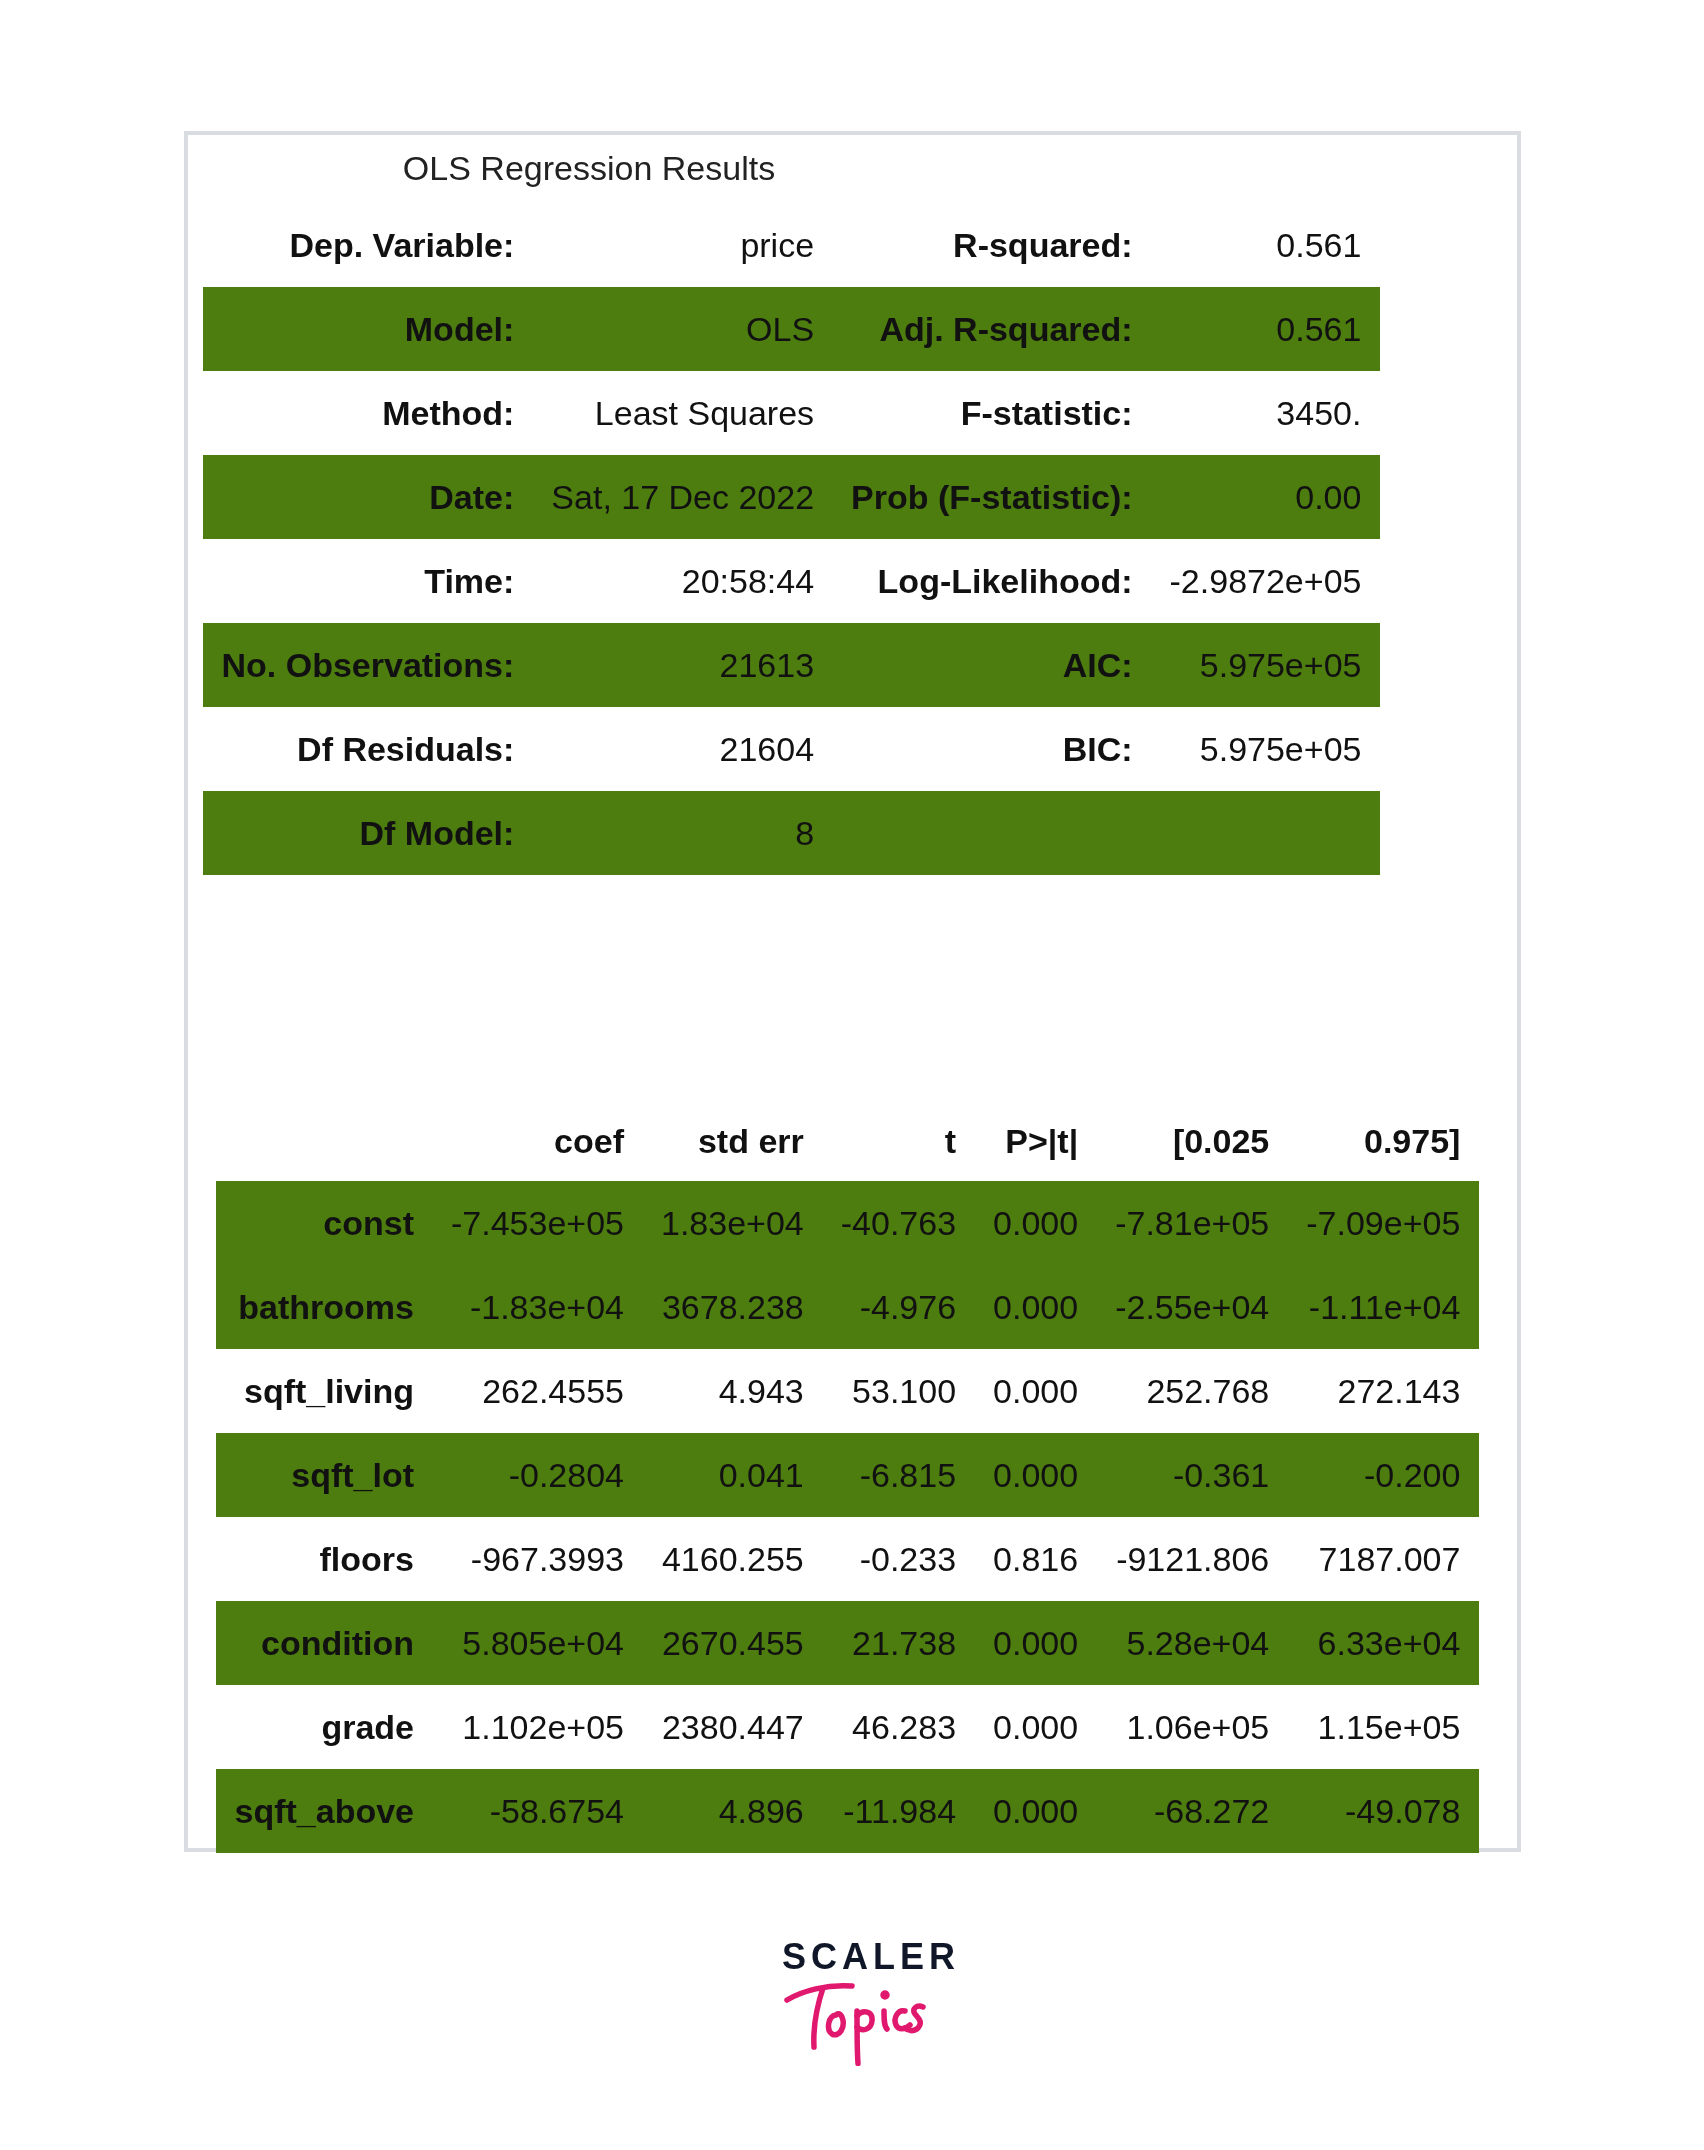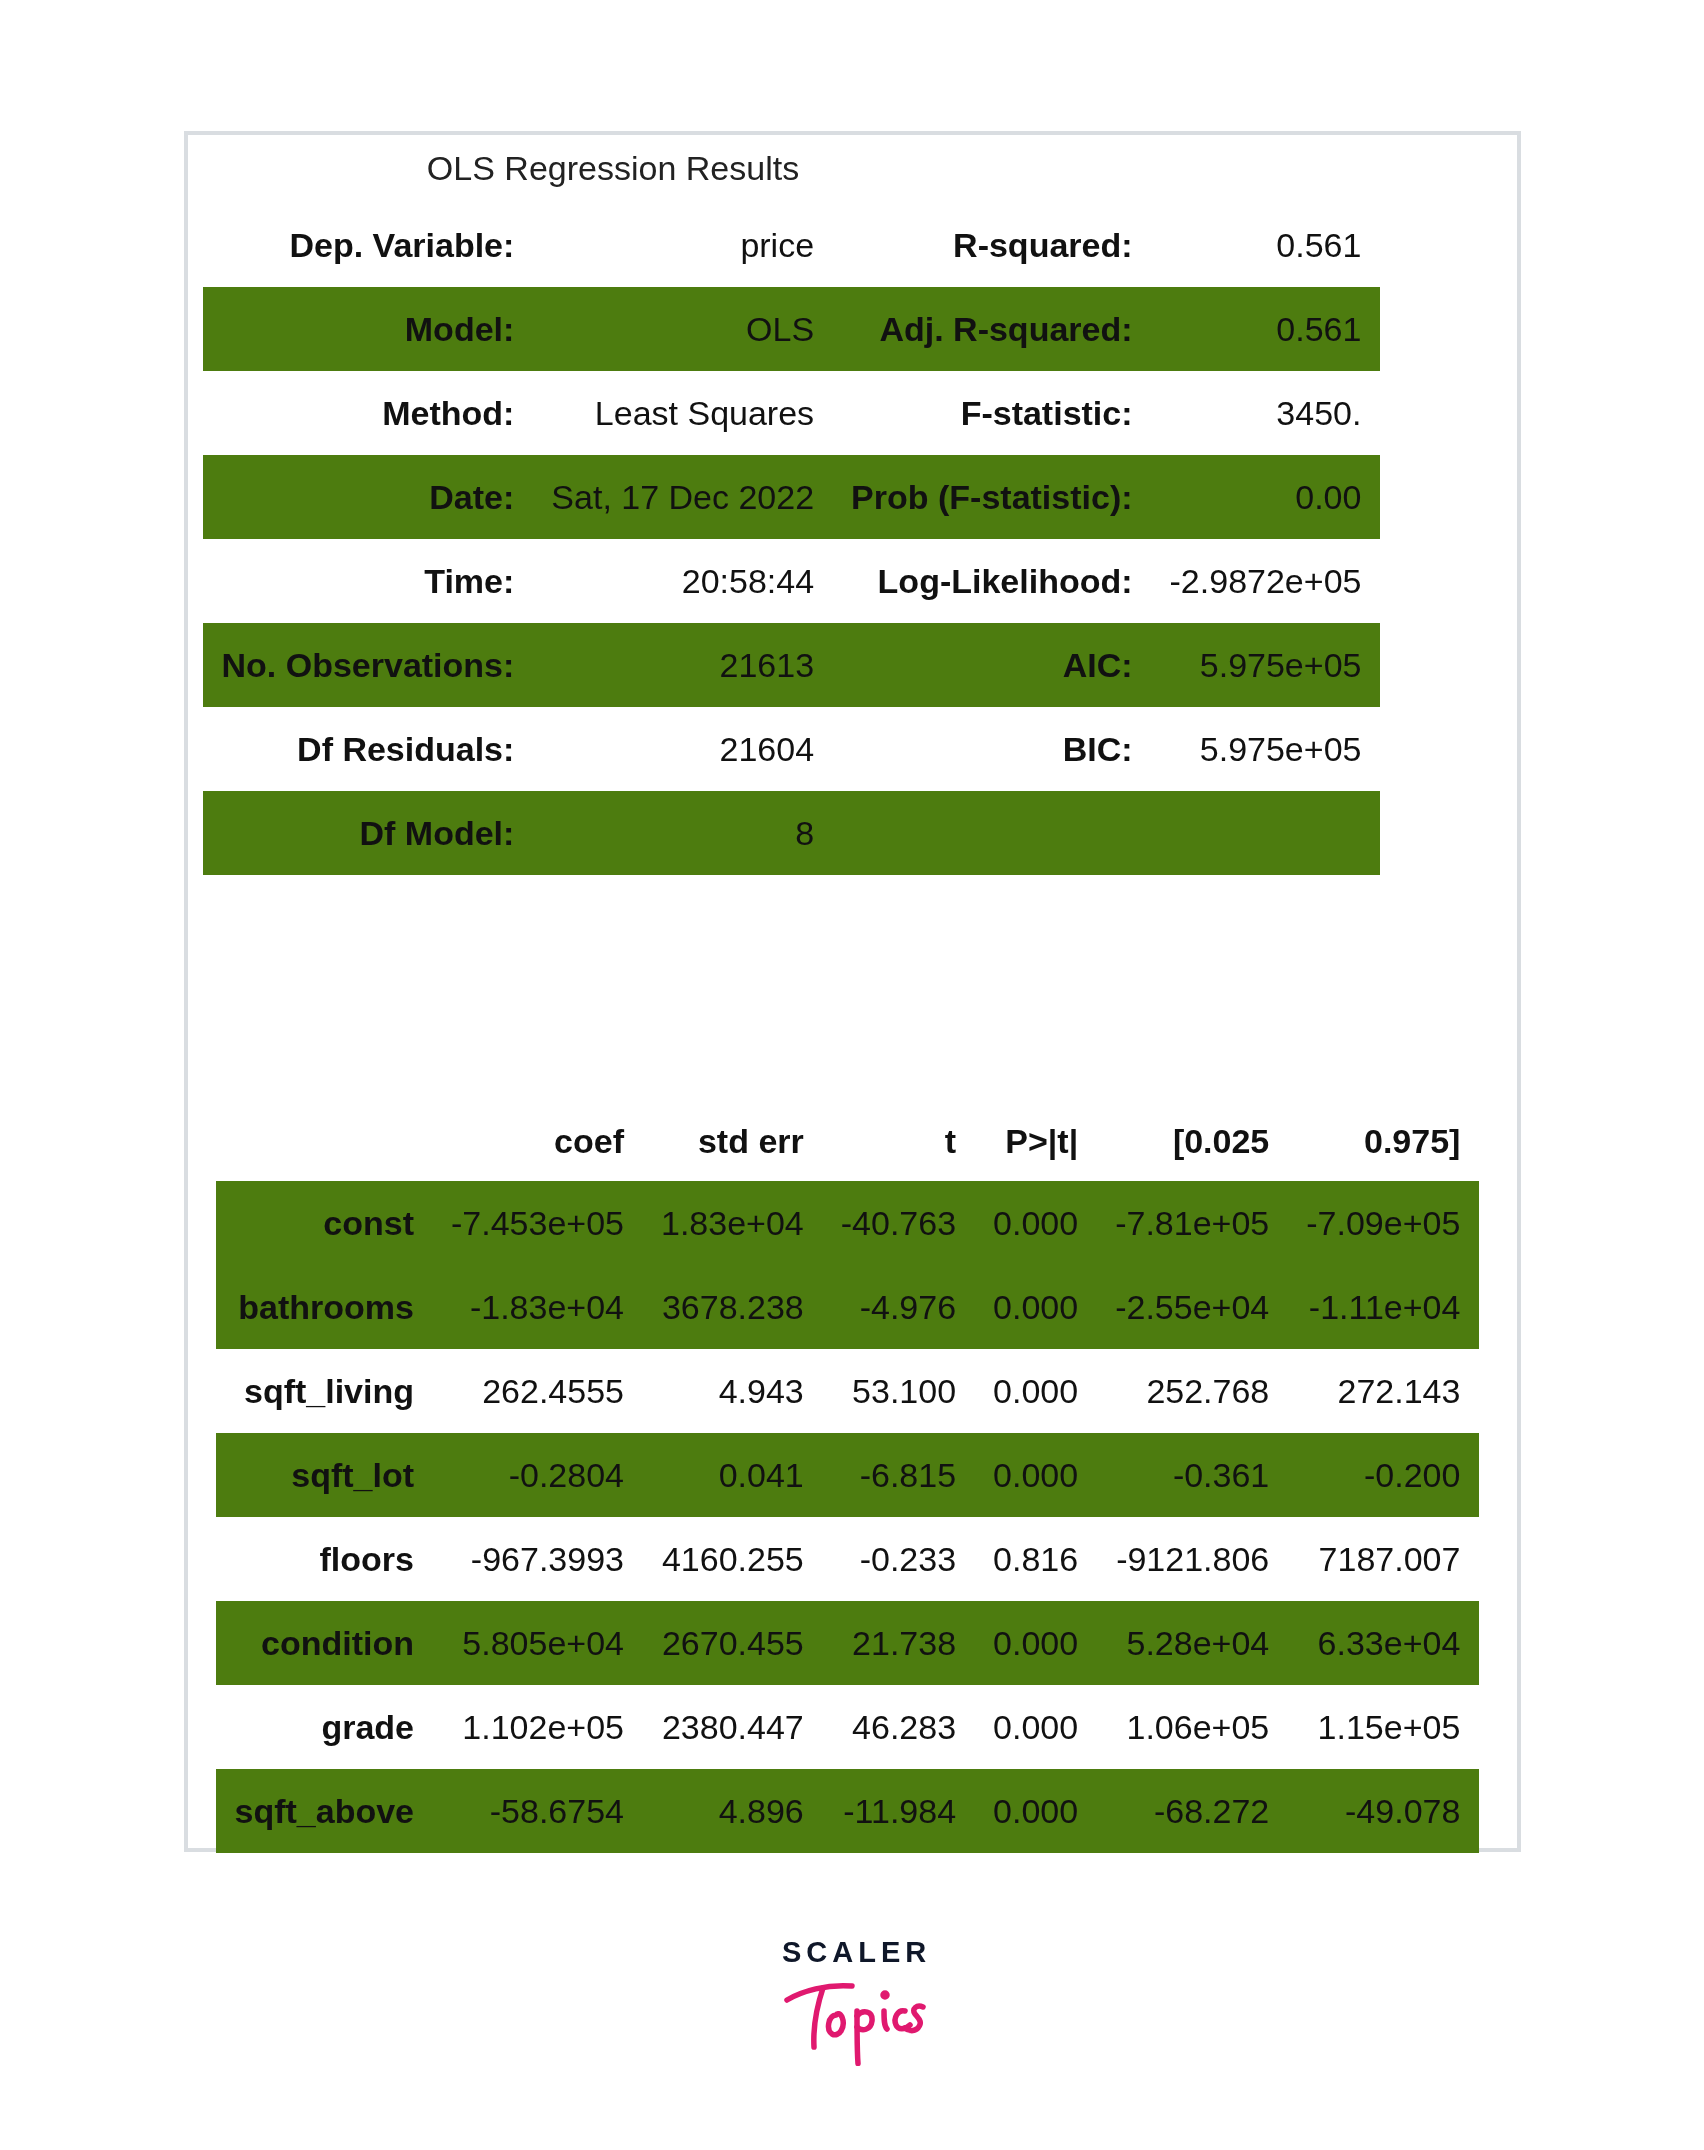--- a/index.html
+++ b/index.html
@@ -1,35 +1,35 @@
 <!DOCTYPE html>
 <html style="font-size:8px"><head>
 <meta charset="utf-8">
 <style>
   html, body { margin:0; padding:0; background:#ffffff; }
   body { width:1704px; height:2151px; position:relative; overflow:hidden;
          font-family:"Liberation Sans", sans-serif; color:#111111; }
   .box { position:absolute; left:184px; top:131px; width:1329px; height:1713px;
          border:4px solid #d9dde1; background:#fff; }
   .title { position:absolute; left:0; top:14px; width:802px; text-align:center;
-           font-size:34px; color:#222;padding-left:24px; }
+           font-size:34px; color:#222; }
   table { border-collapse:collapse; position:absolute; }
   td, th { font-size:34px; text-align:right; white-space:nowrap; padding:0; }
   th { font-weight:bold;text-align:right; }
   tr.alt { background:#4d7c0f; }
   #summary { left:15px; top:68px; }
   #summary tr { height:84px; }
   #summary td, #summary th { padding:0 18.5px; }
   #coefs { left:28px; top:962px; }
   #coefs tr { height:84px; }
   #coefs td, #coefs th { padding:0 18.5px; }
   #coefs thead th { padding-top:5px; }
   .logo { position:absolute; left:782px; top:1936px; width:145px; height:130px; }
   .scaler { position:absolute; left:0; top:0; width:145px; text-align:center;
-            font-size:29px; font-weight:bold; letter-spacing:5px; color:#0f1729; }
+            font-size:36px; font-weight:bold; letter-spacing:5px; color:#0f1729; }
   .topics { position:absolute; left:0; top:0; }
 </style>
 </head>
 <body>
 
 <div class="box">
   <div class="title">OLS Regression Results</div>
 
   <table id="summary">
     <tbody id="summary-body">

